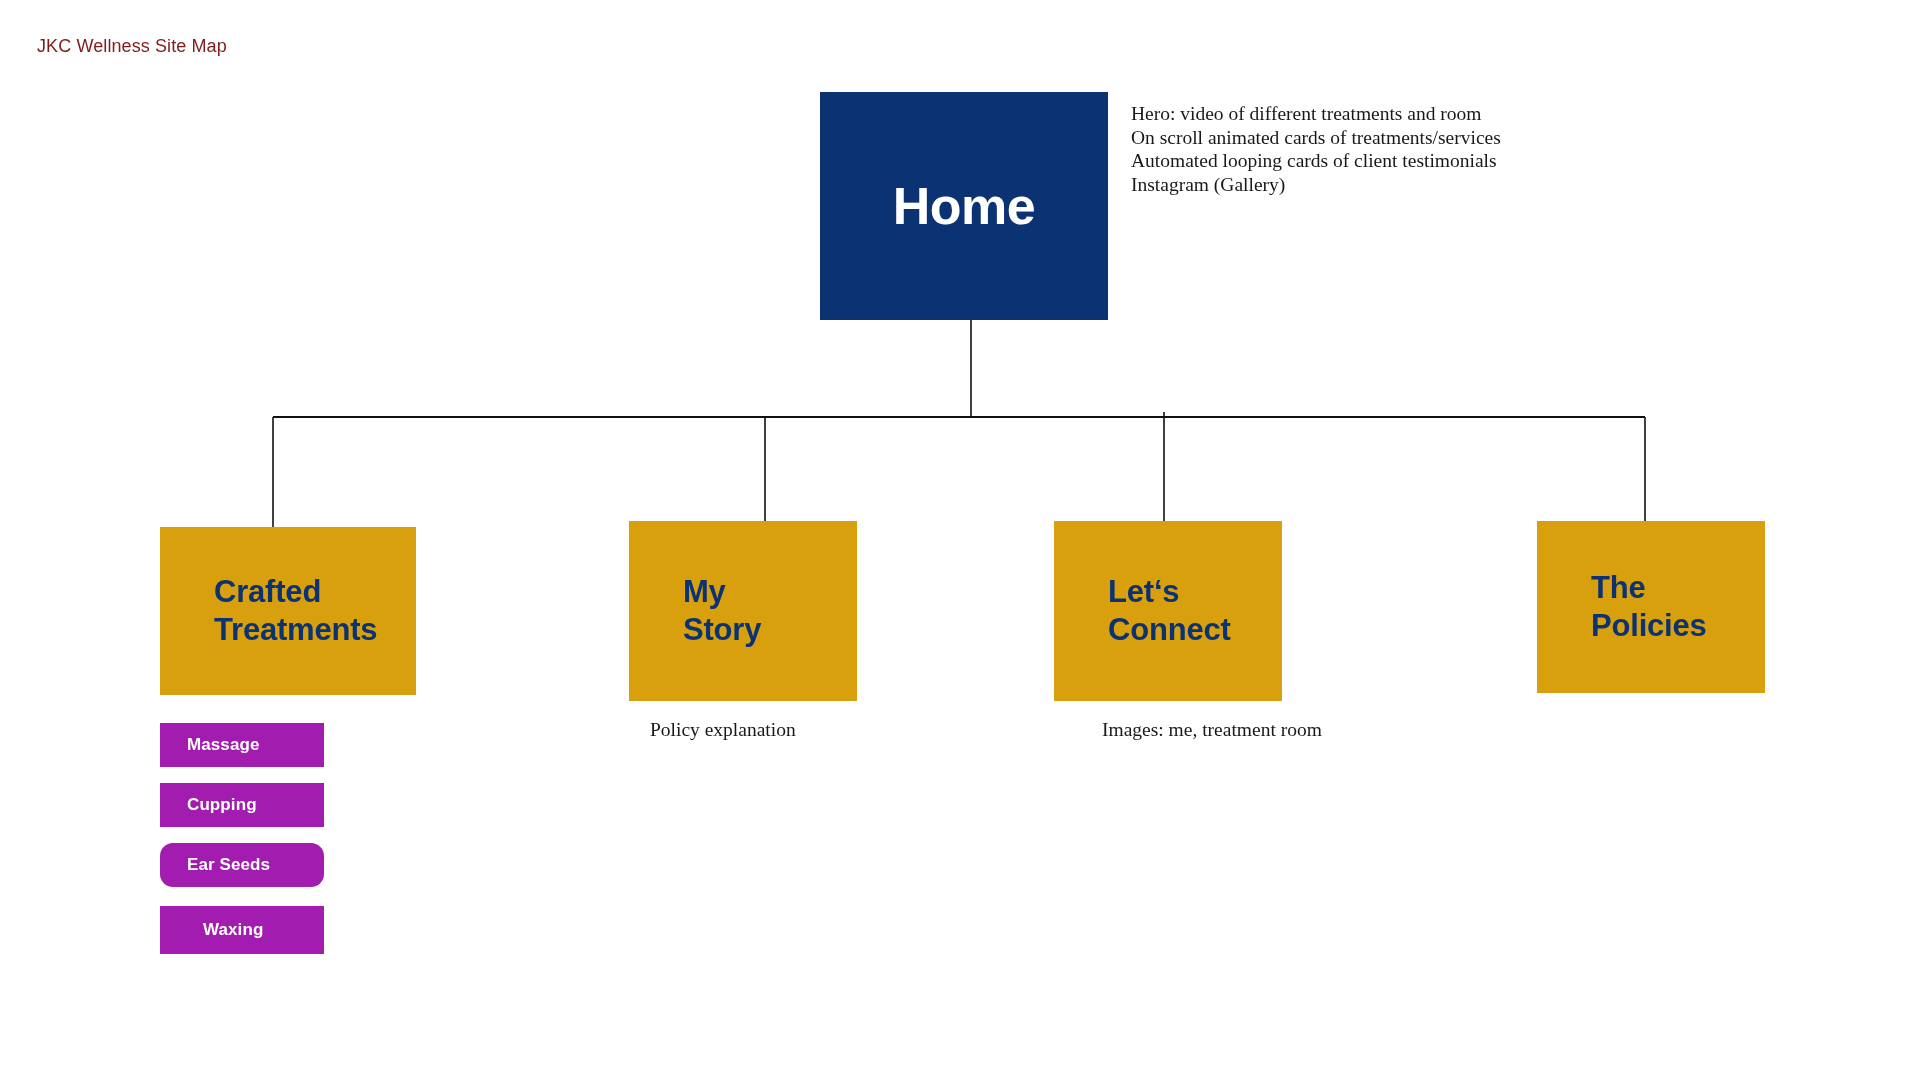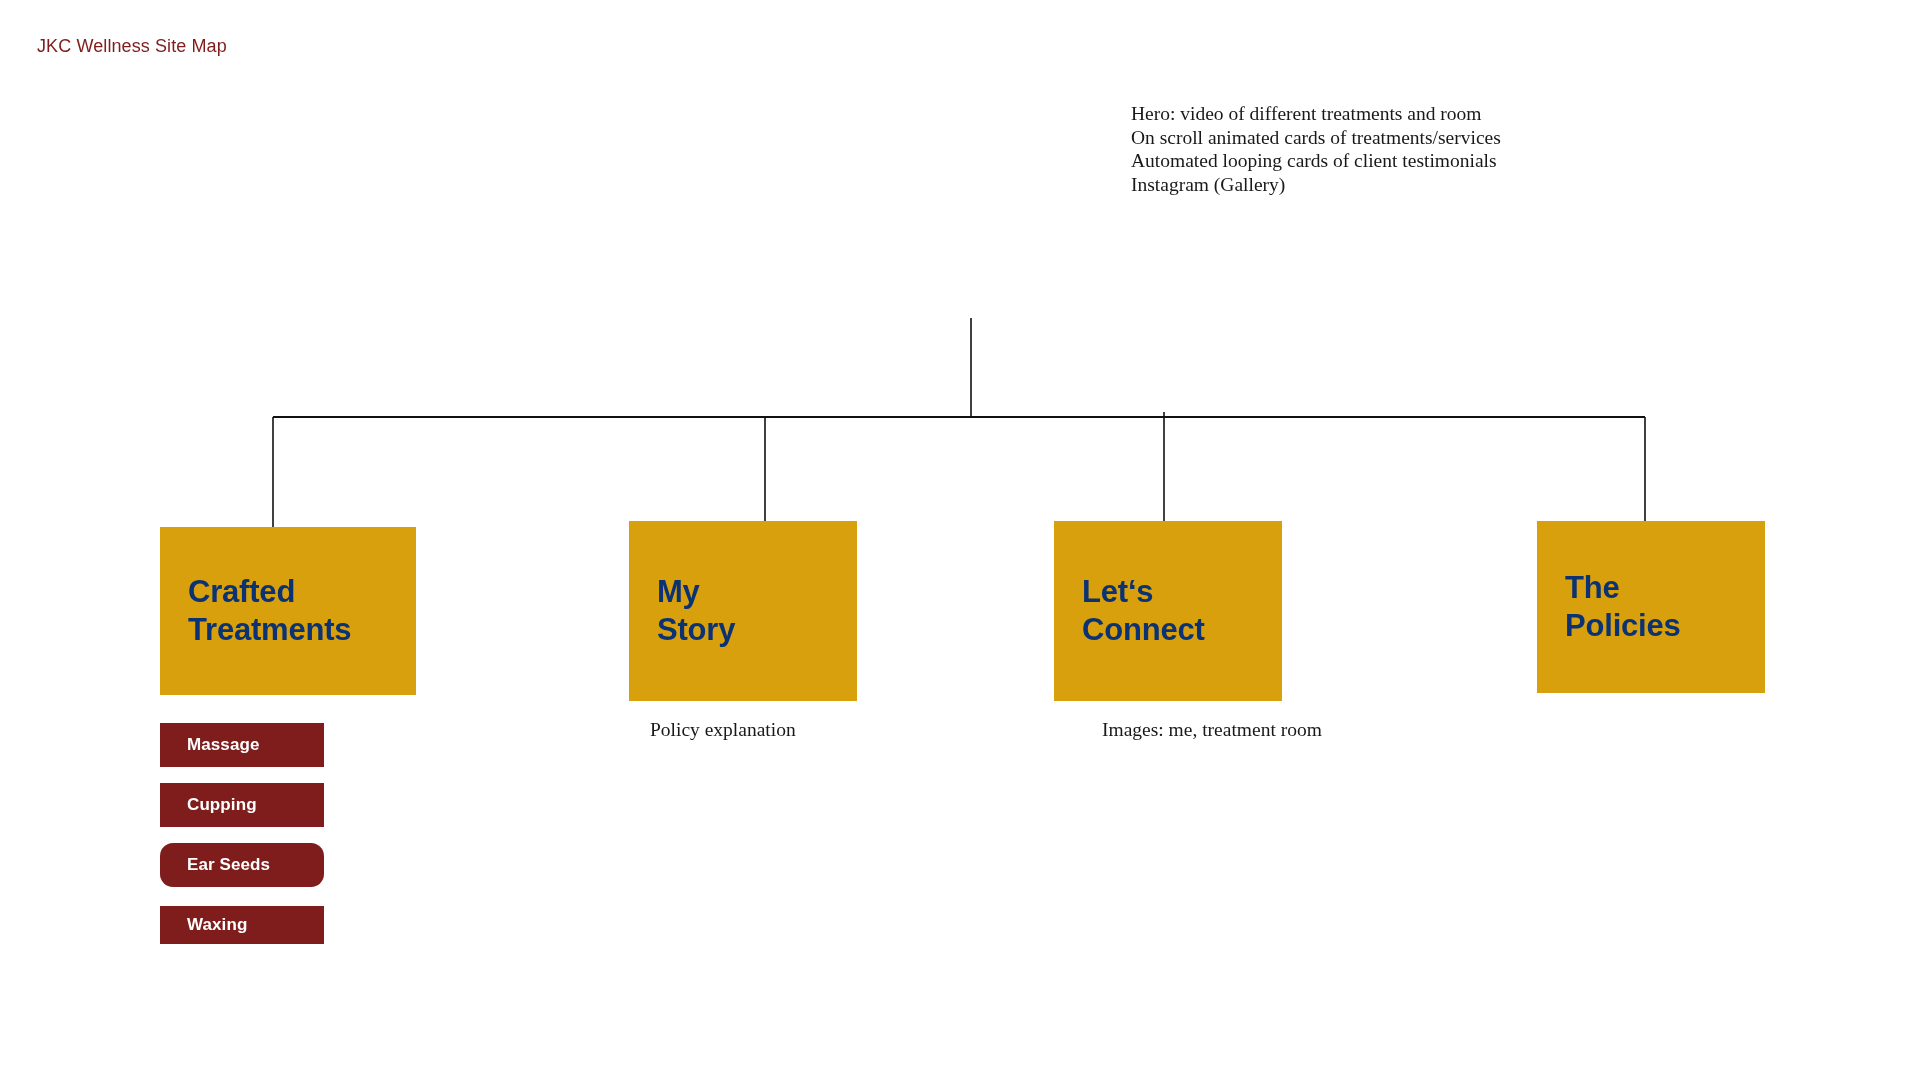--- a/index.html
+++ b/index.html
@@ -72,26 +72,27 @@
   .node-section {
     background: #d9a00e;
     align-items: center;
   }
   .node-section .node-label {
     color: #0b3272;
     font-size: 31px;
     font-weight: 700;
     line-height: 1.22;
     letter-spacing: -0.2px;
-    padding-left: 28px;
+    padding-left: 16px;
     white-space: pre-line;
+    margin-left: 38px;
   }
 
   .node-sub {
-    background: #7f1d1d;
+    background: #a21caf;
     align-items: center;
   }
   .node-sub .node-label {
     color: #ffffff;
     font-size: 17px;
     font-weight: 700;
     letter-spacing: 0.1px;
     padding-left: 27px;
     white-space: nowrap;
   }
@@ -118,40 +119,43 @@
     <line x1="971" y1="318" x2="971" y2="417" stroke="#111111" stroke-width="1.6"></line>
 
     <line x1="273" y1="417" x2="1645" y2="417" stroke="#111111" stroke-width="2"></line>
 
     <line x1="273" y1="417" x2="273" y2="527" stroke="#111111" stroke-width="1.6"></line>
     <line x1="765" y1="417" x2="765" y2="527" stroke="#111111" stroke-width="1.6"></line>
     <line x1="1164" y1="412" x2="1164" y2="527" stroke="#111111" stroke-width="1.6"></line>
     <line x1="1645" y1="417" x2="1645" y2="527" stroke="#111111" stroke-width="1.6"></line>
   </svg>
 
+  <div class="node node-root" style="left:820px; top:92px; width:288px; height:228px;">
+    <span class="node-label">Home</span>
+  </div>
   <div class="note" style="left:1131px; top:102px; width:430px;">Hero: video of different treatments and room
 On scroll animated cards of treatments/services
 Automated looping cards of client testimonials
 Instagram (Gallery)</div>
 
   <div class="node node-section" style="left:160px; top:527px; width:256px; height:168px;">
     <span class="node-label">Crafted
 Treatments</span>
   </div>
 
   <div class="node node-sub" style="left:160px; top:723px; width:164px; height:44px;">
     <span class="node-label">Massage</span>
   </div>
   <div class="node node-sub" style="left:160px; top:783px; width:164px; height:44px;">
     <span class="node-label">Cupping</span>
   </div>
   <div class="node node-sub" style="left:160px; top:843px; width:164px; height:44px;border-radius:13px;">
     <span class="node-label">Ear Seeds</span>
   </div>
-  <div class="node node-sub" style="left:160px; top:906px; width:164px; height:38px;">
+  <div class="node node-sub" style="left:160px; top:906px; width:164px; height:48px;padding-left:16px;">
     <span class="node-label">Waxing</span>
   </div>
 
 
   <div class="node node-section" style="left:629px; top:521px; width:228px; height:180px;">
     <span class="node-label">My
 Story</span>
   </div>
   <div class="note" style="left:650px; top:718px; width:300px;">Policy explanation</div>
 

